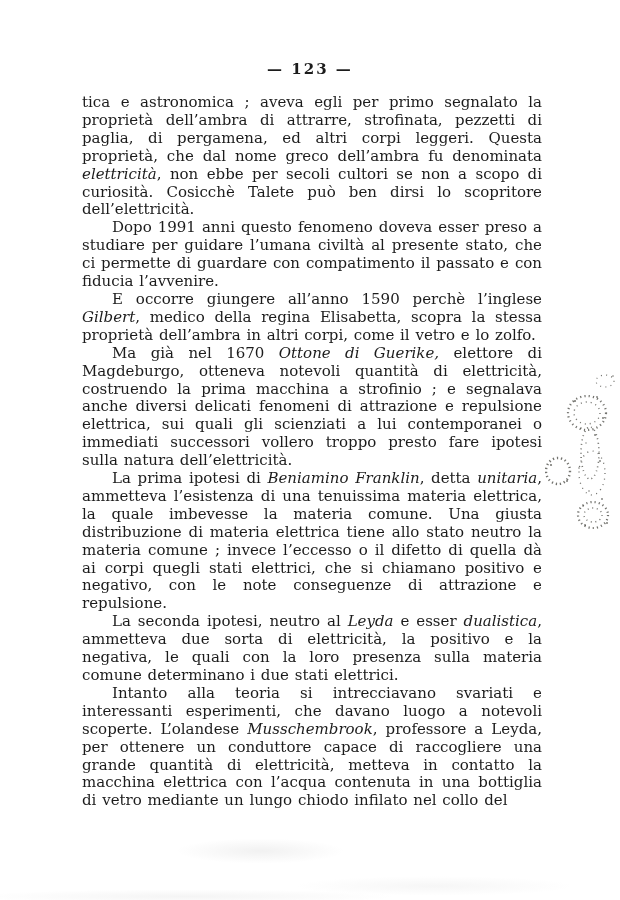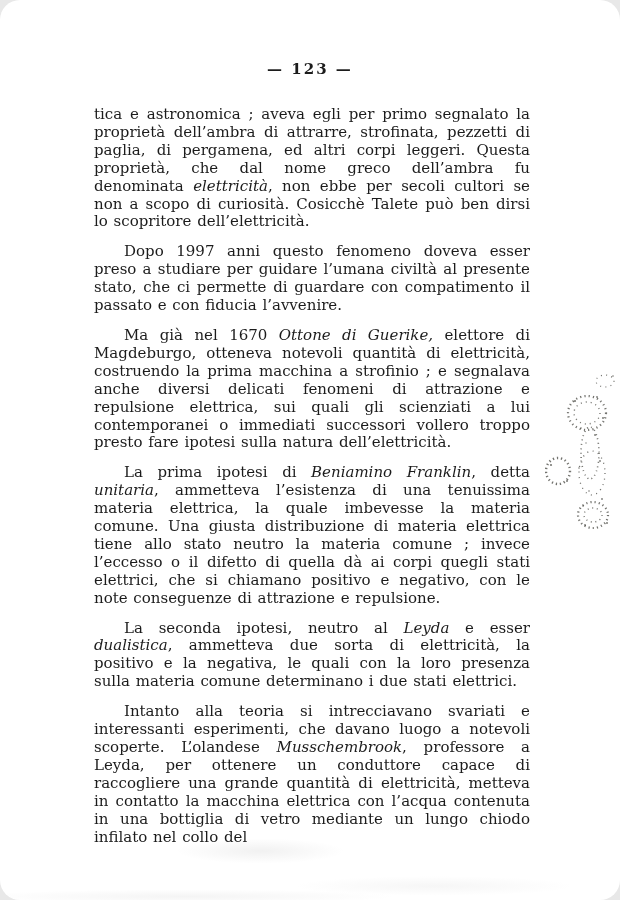--- a/index.html
+++ b/index.html
@@ -8,21 +8,20 @@
     background: #e8e8e8;
   }
   .page {
     position: relative;
     width: 620px;
     height: 900px;
     background: var(--paper, #ffffff);
     overflow: hidden;
     font-family: "DejaVu Serif", "Liberation Serif", serif;
     color: var(--ink, #1c1c1c);
-    border-radius: 20px;
   }
   
   .page::after {
     content: "";
     position: absolute;
     left: 0; right: 0; bottom: 0;
     height: 70px;
     background:
       radial-gradient(120px 18px at 42% 30%, rgba(120,120,120,0.10), rgba(120,120,120,0) 70%),
       radial-gradient(200px 14px at 70% 80%, rgba(140,140,140,0.08), rgba(140,140,140,0) 70%),
@@ -42,21 +41,21 @@
   .body-text {
     position: absolute;
     top: 94px;
     left: 82px;
     width: 460px;
     font-size: 15px;
     line-height: 17.9px;
     text-align: justify;
   }
   .body-text p {
-    margin: 12px;
+    margin: 0;
     word-spacing: 1px;
   }
   .body-text p.indent {
     text-indent: 30px;
   }
   .it {
     font-style: italic;
   }
   .stain {
     position: absolute;
@@ -69,21 +68,22 @@
 </style>
 </head>
 <body>
 
 <div class="page" style="--paper: #ffffff; --ink: #1c1c1c;">
 
   <div class="page-number">— 123 —</div>
 
   <div class="body-text" id="body-text">
       <p class=""><span>tica e astronomica ; aveva egli per primo segnalato la proprietà dell’ambra di attrarre, strofinata, pezzetti di paglia, di pergamena, ed altri corpi leggeri. Questa proprietà, che dal nome greco dell’ambra fu denominata </span><span class="it">elettricità</span><span>, non ebbe per secoli cultori se non a scopo di curiosità. Cosicchè Talete può ben dirsi lo scopritore dell’elettricità.</span></p>
-      <p class="indent"><span>Dopo 1997 anni questo fenomeno doveva esser preso a studiare per guidare l’umana civiltà al presente stato, che ci permette di guardare con compatimento il passato e con fiducia l’avvenire.</span></p>
+      <p class="indent"><span>Dopo 1991 anni questo fenomeno doveva esser preso a studiare per guidare l’umana civiltà al presente stato, che ci permette di guardare con compatimento il passato e con fiducia l’avvenire.</span></p>
+      <p class="indent"><span>E occorre giungere all’anno 1590 perchè l’inglese </span><span class="it">Gilbert</span><span>, medico della regina Elisabetta, scopra la stessa proprietà dell’ambra in altri corpi, come il vetro e lo zolfo.</span></p>
       <p class="indent"><span>Ma già nel 1670 </span><span class="it">Ottone di Guerike,</span><span> elettore di Magdeburgo, otteneva notevoli quantità di elettricità, costruendo la prima macchina a strofinio ; e segnalava anche diversi delicati fenomeni di attrazione e repulsione elettrica, sui quali gli scienziati a lui contemporanei o immediati successori vollero troppo presto fare ipotesi sulla natura dell’elettricità.</span></p>
       <p class="indent"><span>La prima ipotesi di </span><span class="it">Beniamino Franklin</span><span>, detta </span><span class="it">unitaria</span><span>, ammetteva l’esistenza di una tenuissima materia elettrica, la quale imbevesse la materia comune. Una giusta distribuzione di materia elettrica tiene allo stato neutro la materia comune ; invece l’eccesso o il difetto di quella dà ai corpi quegli stati elettrici, che si chiamano positivo e negativo, con le note conseguenze di attrazione e repulsione.</span></p>
       <p class="indent"><span>La seconda ipotesi, neutro al </span><span class="it">Leyda</span><span> e esser </span><span class="it">dualistica</span><span>, ammetteva due sorta di elettricità, la positivo e la negativa, le quali con la loro presenza sulla materia comune determinano i due stati elettrici.</span></p>
       <p class="indent"><span>Intanto alla teoria si intrecciavano svariati e interessanti esperimenti, che davano luogo a notevoli scoperte. L’olandese </span><span class="it">Musschembrook</span><span>, professore a Leyda, per ottenere un conduttore capace di raccogliere una grande quantità di elettricità, metteva in contatto la macchina elettrica con l’acqua contenuta in una bottiglia di vetro mediante un lungo chiodo infilato nel collo del</span></p>
     </div>
 
   <svg class="stain" viewBox="0 0 75 165" xmlns="http://www.w3.org/2000/svg">
     <g fill="none" stroke="#45453f" opacity="0.75">
 
       <ellipse cx="42" cy="40" rx="19" ry="17" stroke-width="2.2" stroke-dasharray="1.2,3.1"></ellipse>

